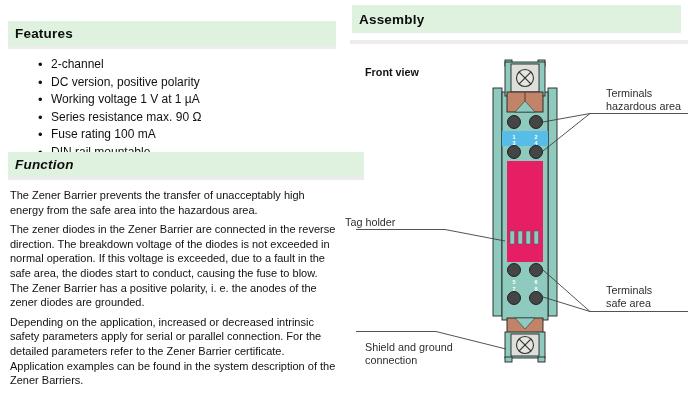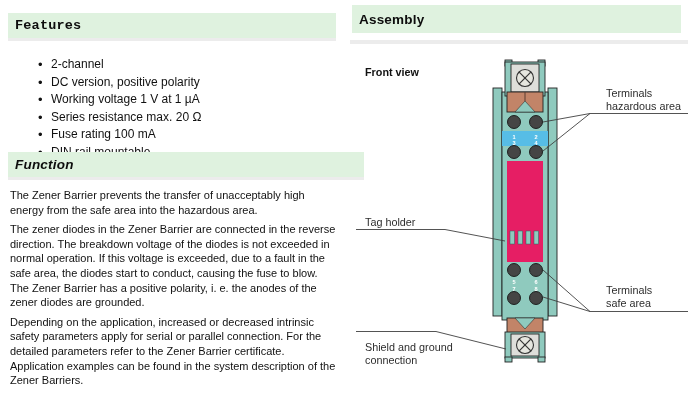--- a/index.html
+++ b/index.html
@@ -5,55 +5,55 @@
   html,body{margin:0;padding:0;background:#fff;}
   #page{
     position:relative;width:688px;height:403px;background:#ffffff;
     font-family:"Liberation Sans", sans-serif;color:#1a1a1a;overflow:hidden;
   }
   .secbar{
     position:absolute;height:28px;background:#dff2df;border-bottom:3px solid #ececec;
     display:flex;align-items:center;padding-left:7px;box-sizing:border-box;
     font-weight:bold;font-size:13.5px;color:#0d0d0d;letter-spacing:.2px;
   }
-  #features-bar{left:8px;top:13px;width:328px;font-family:Liberation Mono, monospace;}
+  #features-bar{left:8px;top:21px;width:328px;}
   #function-bar{left:8px;top:152px;width:356px;font-style:italic;}
   #assembly-bar{left:352px;top:5px;width:329px;border-bottom:none;}
   #assembly-divider{position:absolute;left:350px;top:40px;width:338px;height:4px;background:#ececec;}
   #features-list{position:absolute;left:12px;top:40px;width:320px;margin:16px;padding:0 0 0 10px;list-style:none;}
   #features-list li{
     font-size:12px;line-height:17.5px;color:#111;position:relative;padding-left:13px;
   }
   #features-list li::before{
     content:"\2022";position:absolute;left:0;top:0;font-size:13px;color:#111;
   }
   #function-text{position:absolute;left:10px;top:188px;width:327px;}
   #function-text p{margin:0 0 5px 0;font-size:11px;line-height:14.6px;color:#111;}
   .diag-label{position:absolute;font-size:10.8px;line-height:12.5px;color:#2e2e2e;padding-left:9px;}
   #front-view-label{left:356px;top:66px;font-weight:bold;color:#111;}
   #label-terminals-hazardous{left:597px;top:87px;}
   #label-terminals-safe{left:597px;top:284px;}
-  #label-tag-holder{left:356px;top:216px;}
+  #label-tag-holder{left:336px;top:216px;}
   #label-shield-ground{left:356px;top:305px;margin-top:36px;}
   #diagram-svg{position:absolute;left:0;top:0;width:688px;height:403px;}
 </style>
 </head>
 <body>
 
 <div id="page">
 
   <div id="features-bar" class="secbar">
     <span>Features</span>
   </div>
 
   <ul id="features-list">
     <li>2-channel</li>
     <li>DC version, positive polarity</li>
     <li>Working voltage 1 V at 1 µA</li>
-    <li>Series resistance max. 20 Ω</li>
+    <li>Series resistance max. 90 Ω</li>
     <li>Fuse rating 100 mA</li>
     <li>DIN rail mountable</li>
   </ul>
 
   <div id="function-bar" class="secbar">
     <span>Function</span>
   </div>
 
   <div id="function-text">
     <p>The Zener Barrier prevents the transfer of unacceptably high energy from the safe area into the hazardous area.</p>

